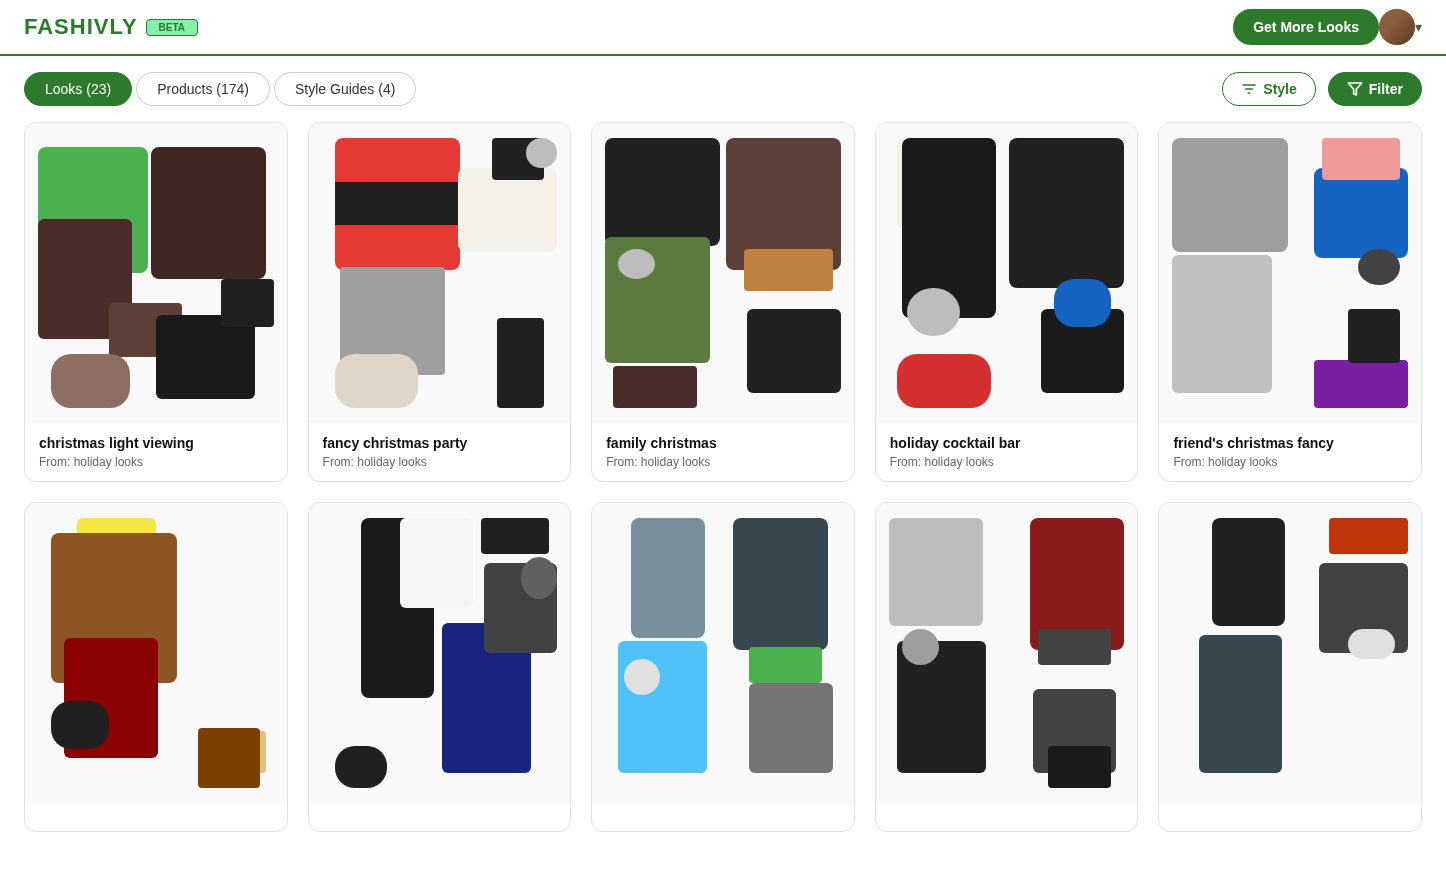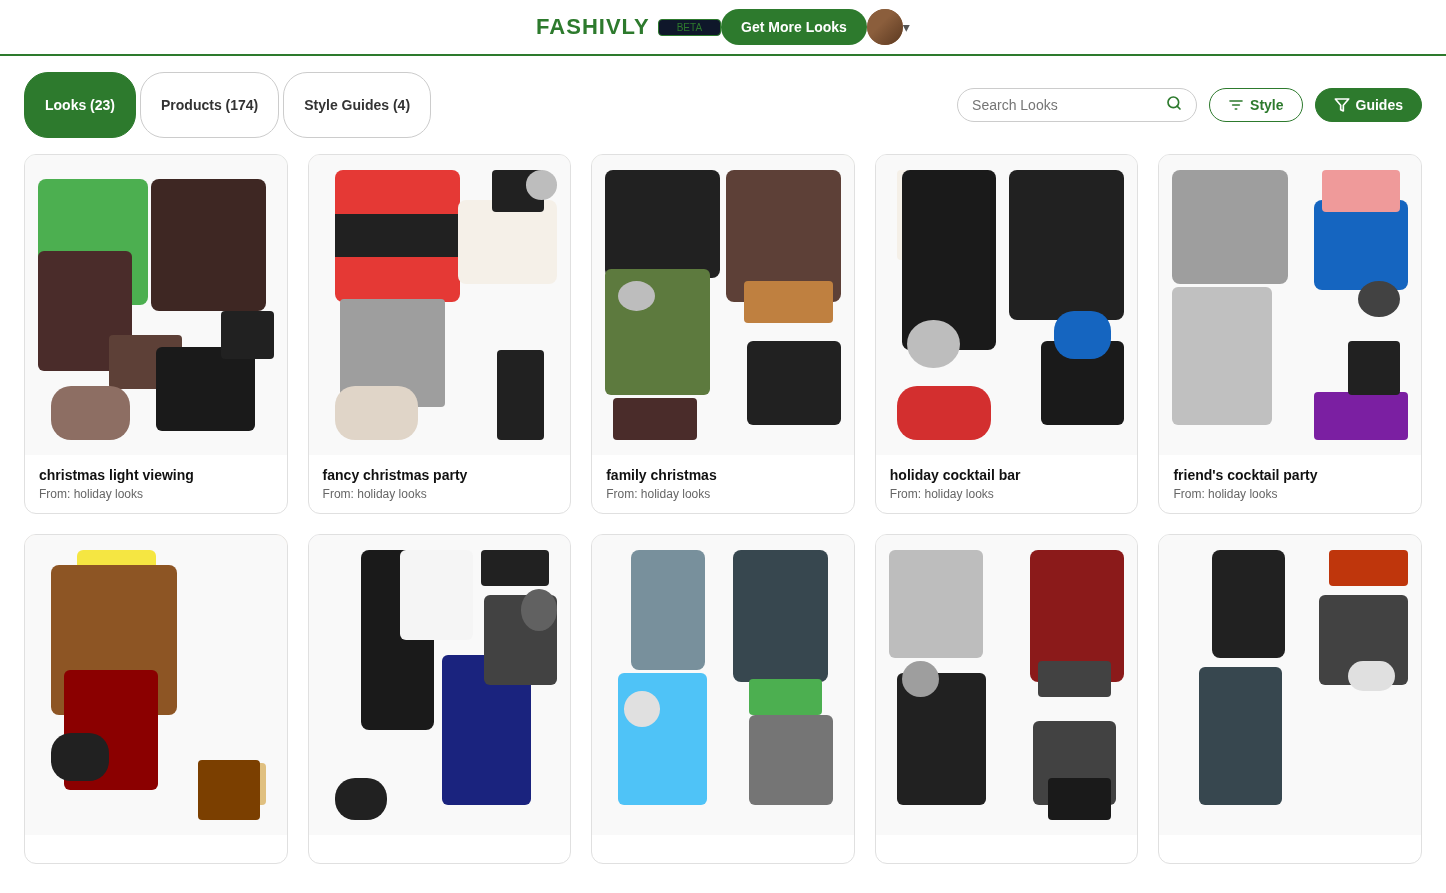--- a/index.html
+++ b/index.html
@@ -2,43 +2,43 @@
 <html><head>
   <meta charset="utf-8">
   <style>
     * { box-sizing: border-box; margin: 0; padding: 0; }
     body { font-family: -apple-system, BlinkMacSystemFont, 'Segoe UI', sans-serif; background: #fff; color: #222; }
 
     
     .header {
       display: flex;
       align-items: center;
-      justify-content: center;
+      justify-content: space-between;
       padding: 0 24px;
       height: 56px;
       border-bottom: 2px solid #2d7a2d;
     }
     .header-left {
       display: flex;
       align-items: center;
       gap: 8px;
     }
     .logo-text {
       font-size: 22px;
       font-weight: 900;
       color: #2d7a2d;
       letter-spacing: 1px;
       font-family: Arial Black, sans-serif;
     }
     .beta-badge {
-      background: #0f172a;
+      background: #86efac;
       color: #2d7a2d;
       font-size: 10px;
-      font-weight: 400;
-      padding: 2px 18px;
+      font-weight: 700;
+      padding: 2px 12px;
       border-radius: 4px;
       border: 1px solid #2d7a2d;
     }
     .header-right {
       display: flex;
       align-items: center;
       gap: 0;
     }
     .get-more-btn {
       background: #2d7a2d;
@@ -78,24 +78,24 @@
       align-items: center;
       justify-content: space-between;
       padding: 16px 24px;
       gap: 16px;
     }
     .tabs {
       display: flex;
       gap: 4px;
     }
     .tab {
-      padding: 24px 20px;
+      padding: 8px 20px;
       border-radius: 24px;
       font-size: 14px;
-      font-weight: 700;
+      font-weight: 400;
       cursor: pointer;
       border: 1.5px solid transparent;
     }
     .tab.active {
       background: #2d7a2d;
       color: #fff;
       border-color: #2d7a2d;
     }
     .tab.inactive {
       background: #fff;
@@ -313,44 +313,35 @@
     </button>
     <button class="tab inactive">
       <span>Products (174)</span>
     </button>
     <button class="tab inactive">
       <span>Style Guides (4)</span>
     </button>
   </div>
 
   <div class="toolbar-right">
-    <div class="search-box">
-      <input type="text" placeholder="Search Looks" style="">
-      <span class="search-icon-svg">
-        <svg width="16" height="16" viewBox="0 0 24 24" fill="none" stroke="#2d7a2d" stroke-width="2.5" stroke-linecap="round" stroke-linejoin="round">
-          <circle cx="11" cy="11" r="8"></circle>
-            <line x1="21" y1="21" x2="16.65" y2="16.65"></line>
-        </svg>
-      </span>
-    </div>
 
     <button class="sort-btn">
       <svg width="16" height="16" viewBox="0 0 24 24" fill="none" stroke="#2d7a2d" stroke-width="2.5" stroke-linecap="round" stroke-linejoin="round">
         <line x1="3" y1="6" x2="21" y2="6"></line>
           <line x1="7" y1="12" x2="17" y2="12"></line>
           <line x1="11" y1="18" x2="13" y2="18"></line>
       </svg>
       <span>Style</span>
     </button>
 
     <button class="filter-btn">
       <svg width="16" height="16" viewBox="0 0 24 24" fill="none" stroke="#fff" stroke-width="2.5" stroke-linecap="round" stroke-linejoin="round">
         <polygon points="22 3 2 3 10 12.46 10 19 14 21 14 12.46 22 3"></polygon>
       </svg>
-      <span>Guides</span>
+      <span>Filter</span>
     </button>
   </div>
 </div>
 
 <div class="grid-container">
 
   <div class="card">
     <div class="card-image outfit-bg-1">
       <div class="outfit-collage">
         <div class="outfit-item c1-top"></div>
@@ -428,21 +419,21 @@
         <div class="outfit-item c5-sweater"></div>
         <div class="outfit-item c5-pants2"></div>
         <div class="outfit-item c5-bag3"></div>
         <div class="outfit-item c5-sunglasses2"></div>
         <div class="outfit-item c5-shoes3"></div>
         <div class="outfit-item c5-socks"></div>
         <div class="outfit-item c5-earrings2"></div>
       </div>
     </div>
     <div class="card-info">
-      <div class="card-title">friend's cocktail party</div>
+      <div class="card-title">friend's christmas fancy</div>
       <div class="card-subtitle">From: holiday looks</div>
     </div>
   </div>
 
   <div class="card">
     <div class="card-image outfit-bg-6">
       <div class="outfit-collage">
         <div class="outfit-item c6-vest"></div>
         <div class="outfit-item c6-fur"></div>
         <div class="outfit-item c6-pants3"></div>

